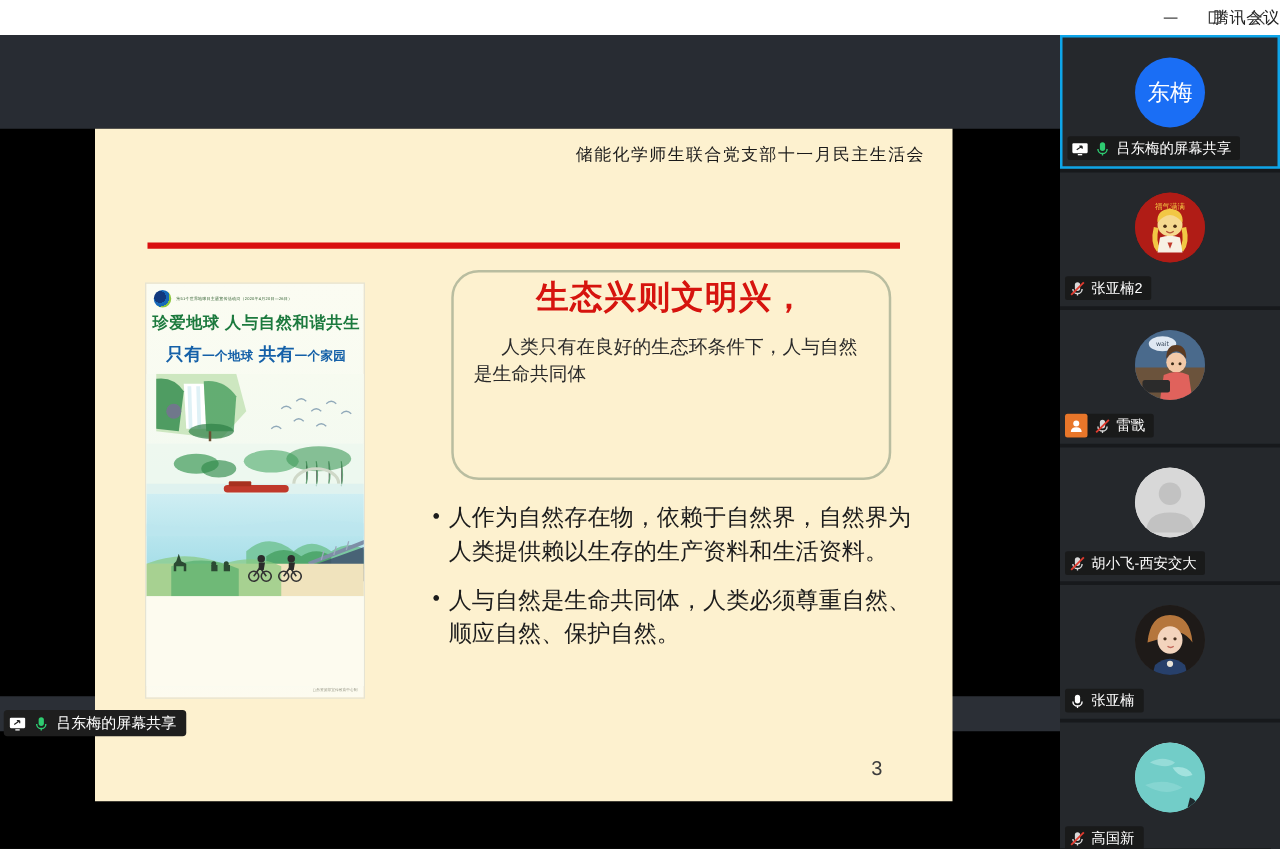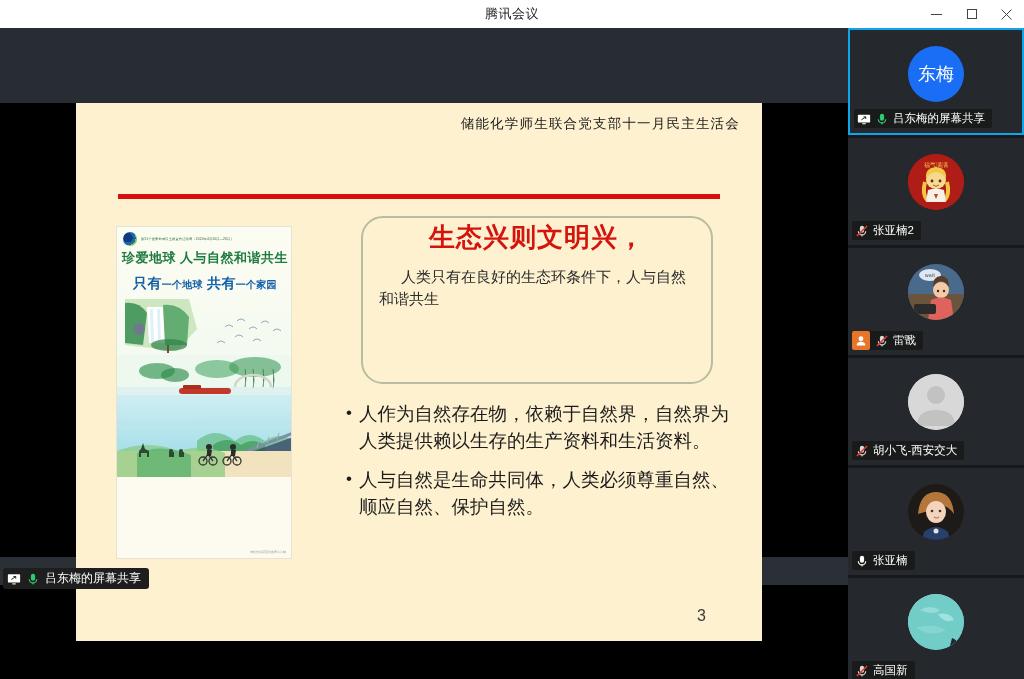--- a/index.html
+++ b/index.html
@@ -8,21 +8,21 @@
     overflow: hidden;
     background: #000;
     font-family: "Liberation Sans", "DejaVu Sans", sans-serif;
   }
   #app { position: relative; width: 1024px; height: 679px; background: #000; }
 
   
   .titlebar {
     position: absolute; left: 0; top: 0; width: 1024px; height: 28px;
     background: #ffffff;
-    display: flex; align-items: center; justify-content: center;
+    display: flex; align-items: center; justify-content: flex-end;
   }
   .titlebar-text {
     font-size: 13px; color: #222; letter-spacing: .5px;
   }
   .win-controls {
     position: absolute; right: 0; top: 0; height: 28px;
     display: flex; align-items: center;
   }
   .win-btn {
     width: 35px; height: 28px;
@@ -322,21 +322,21 @@
             <circle cx="116" cy="148" r="3"></circle>
               <path d="M114 151 l5 0 l-1 6 l-4 0 z"></path>
           </g>
           <rect x="0" y="178" width="176" height="72" fill="#fdfbef"></rect>
         </svg>
         <div class="poster-credit">自然资源部宣传教育中心制</div>
       </div>
 
       <div class="quotebox">
         <div class="quote-l1">生态兴则文明兴，</div>
-        <div class="quote-sub">人类只有在良好的生态环条件下，人与自然和谐共生</div>
+        <div class="quote-sub">人类只有在良好的生态环条件下，人与自然是生命共同体</div>
       </div>
 
       <div class="bullets">
         <div class="bullet">
           <span class="bullet-dot">•</span>
           <span class="bullet-text">人作为自然存在物，依赖于自然界，自然界为人类提供赖以生存的生产资料和生活资料。</span>
         </div>
         <div class="bullet">
           <span class="bullet-dot">•</span>
           <span class="bullet-text">人与自然是生命共同体，人类必须尊重自然、顺应自然、保护自然。</span>

